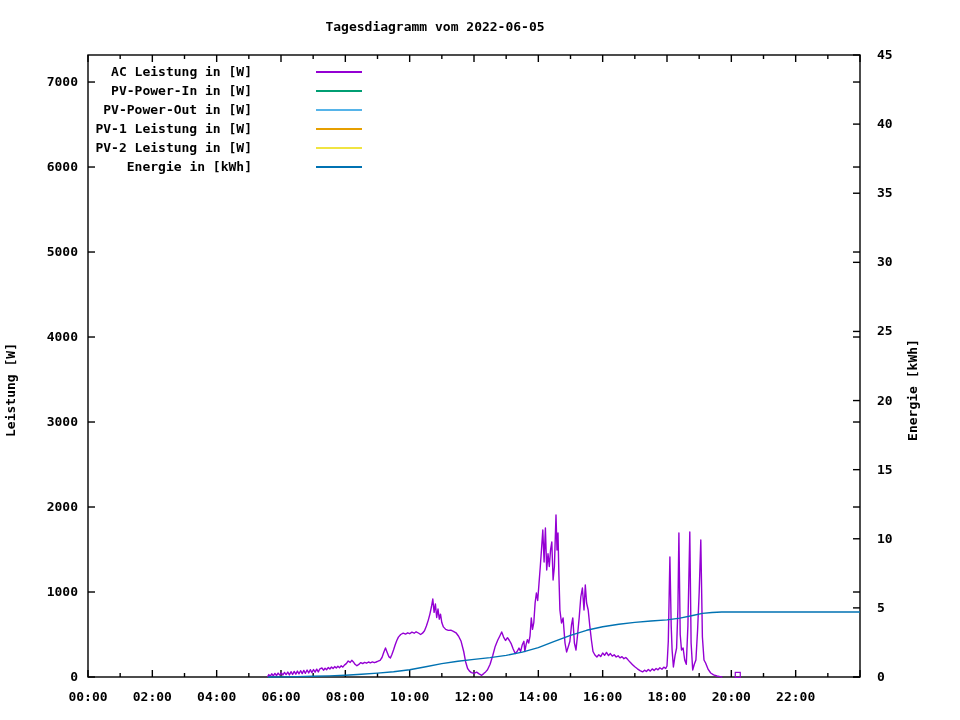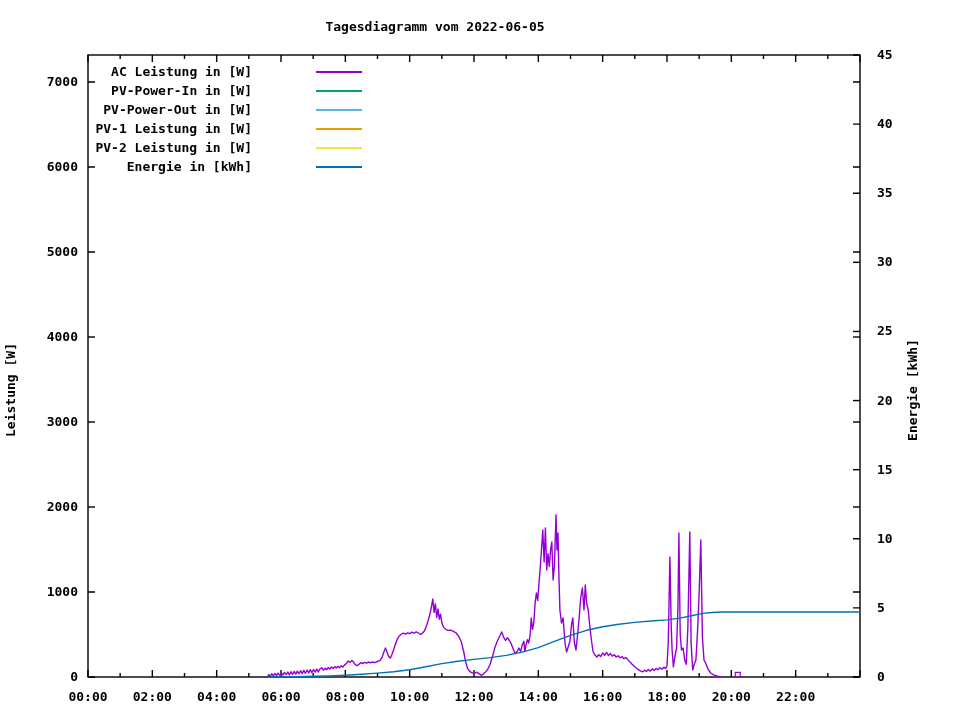--- a/index.html
+++ b/index.html
@@ -1,16 +1,16 @@
 <!DOCTYPE html>
 <html><head>
 <meta charset="utf-8">
 <style>
   html,body{margin:0;padding:0;background:#fff;}
-  .canvas{position:relative;width:960px;height:720px;background:#ffffff;overflow:hidden;border-radius:26px;}
+  .canvas{position:relative;width:960px;height:720px;background:#ffffff;overflow:hidden;}
   svg text{font-family:"DejaVu Sans Mono","Liberation Mono",monospace;font-weight:bold;font-size:13px;fill:#000;}
   svg .title-text{font-size:13px;}
 </style>
 </head>
 <body>
 
 <div class="canvas">
   <svg id="plot" width="960" height="720" viewBox="0 0 960 720">
 
     <rect id="plot-border" x="88" y="55" width="772" height="622" fill="none" stroke="#000" stroke-width="1.4"></rect>

